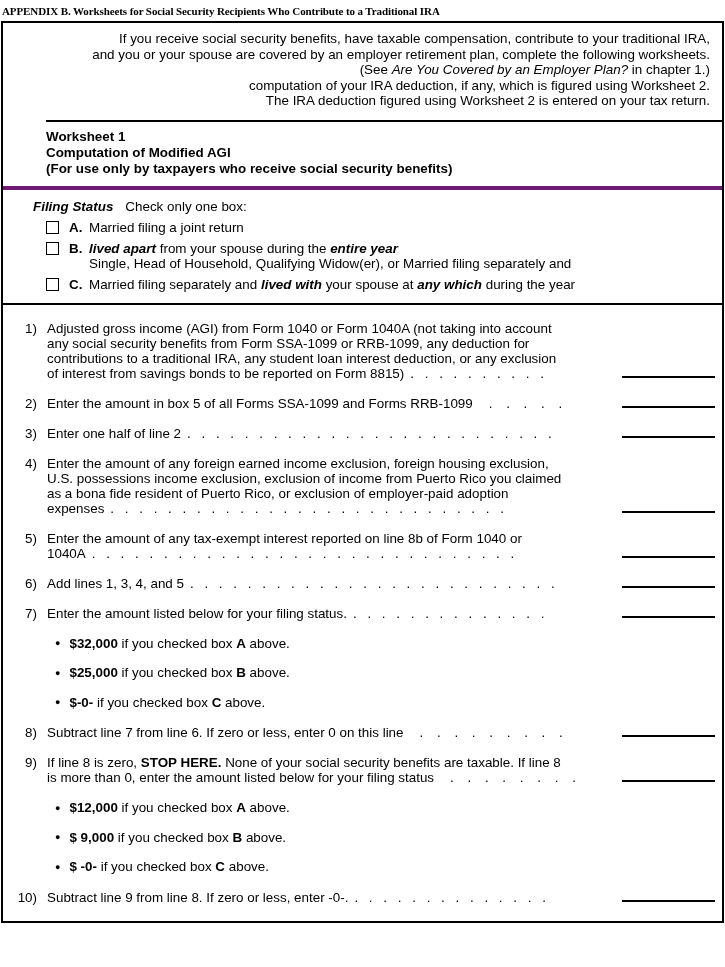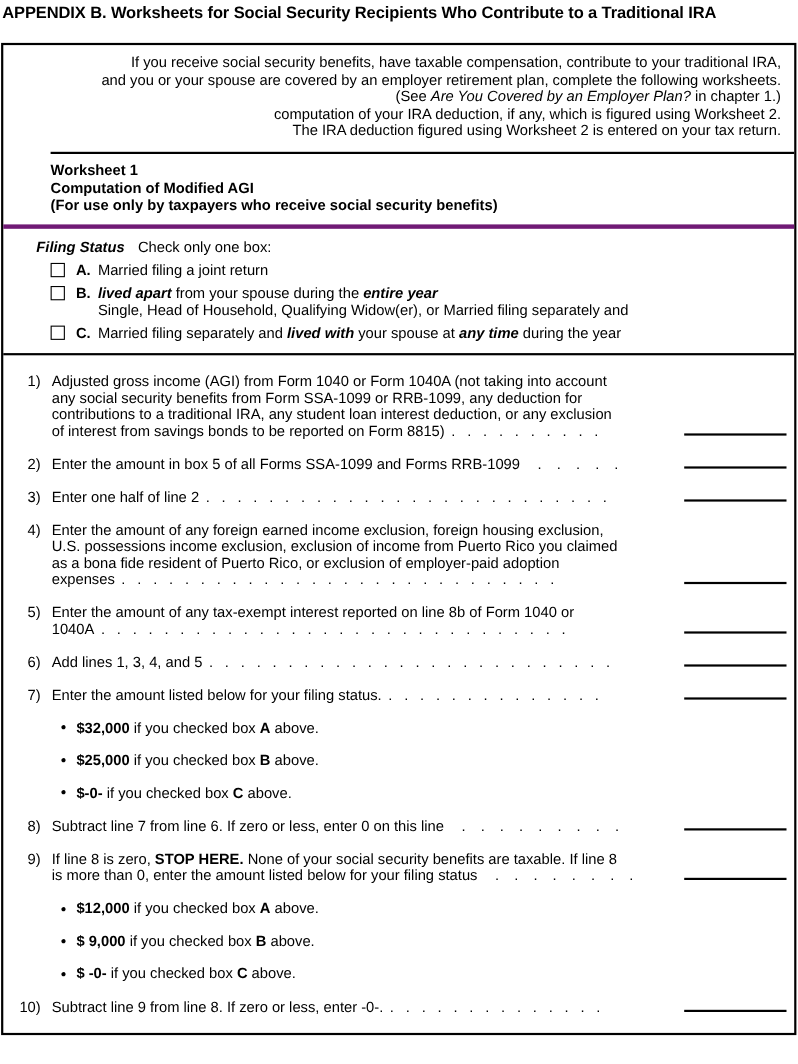--- a/index.html
+++ b/index.html
@@ -7,25 +7,26 @@
   body {
     width: 725px; height: 967px;
     font-family: "Liberation Sans", "DejaVu Sans", sans-serif;
     color: #000;
     font-size: 13.4px;
     line-height: 15px;
     -webkit-font-smoothing: none;
   }
   .page-title {
     font-weight: bold;
-    font-size: 15px;
+    font-size: 11px;
     line-height: 17px;
-    padding: 3px 0 19px 2px;
+    padding: 3px 0 1px 2px;
     letter-spacing: -0.1px;
     white-space: nowrap;
+    font-family: Liberation Serif, serif;
   }
   .main-box {
     margin: 0 1px;
     border: 2px solid #000;
   }
   
   .intro { padding: 8px 12px 11px 17px; line-height: 15.6px; text-align: right; }
   .intro .line.indent { text-indent: 18px; }
   .i  { font-style: italic; }
   .b  { font-weight: bold; }
@@ -117,21 +118,21 @@
         <span class="letter">B.</span>
         <span class="fs-text">
           <div><span class="bi">lived apart</span><span> from your spouse during the </span><span class="bi">entire year</span></div>
           <div>Single, Head of Household, Qualifying Widow(er), or Married filing separately and</div>
         </span>
       </div>
 
       <div class="fs-row">
         <span class="checkbox"></span>
         <span class="letter">C.</span>
-        <span class="fs-text"><span>Married filing separately and </span><span class="bi">lived with</span><span> your spouse at </span><span class="bi">any time</span><span> during the year</span></span>
+        <span class="fs-text"><span>Married filing separately and </span><span class="bi">lived with</span><span> your spouse at </span><span class="bi">any which</span><span> during the year</span></span>
       </div>
     </div>
 
     <div class="items">
 
       <div class="item">
         <div class="num">1)</div>
         <div class="txt">
           <div>Adjusted gross income (AGI) from Form 1040 or Form 1040A (not taking into account</div>
           <div>any social security benefits from Form SSA-1099 or RRB-1099, any deduction for</div>

